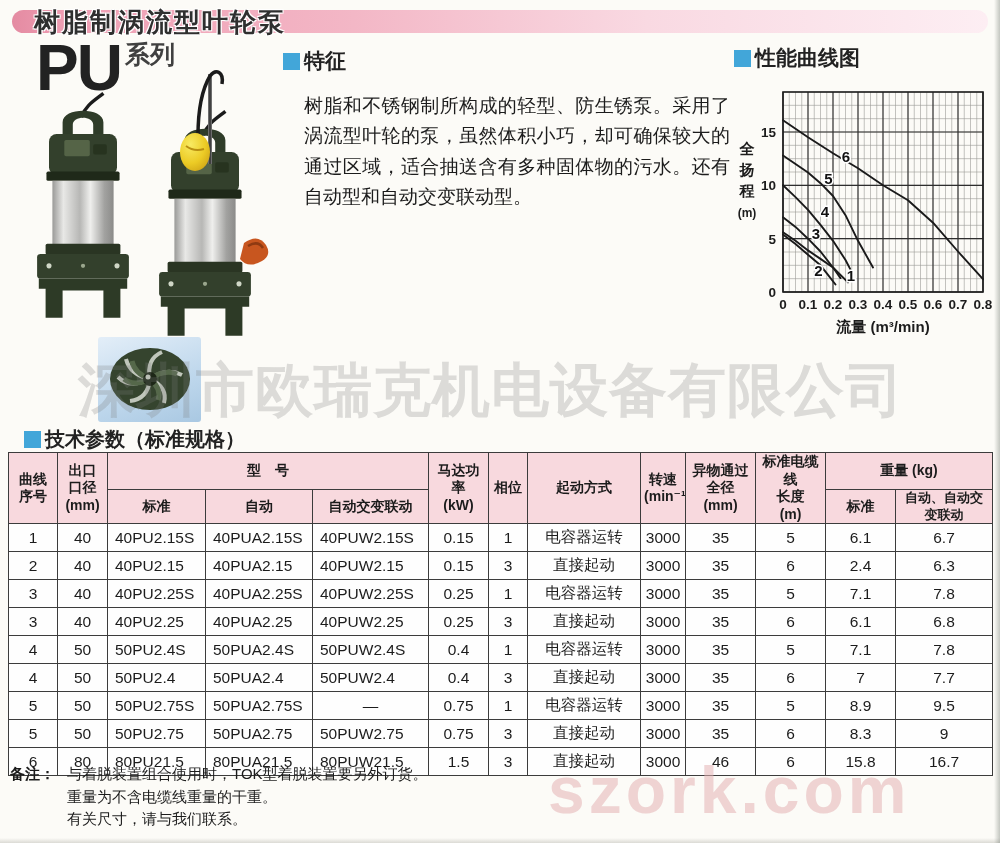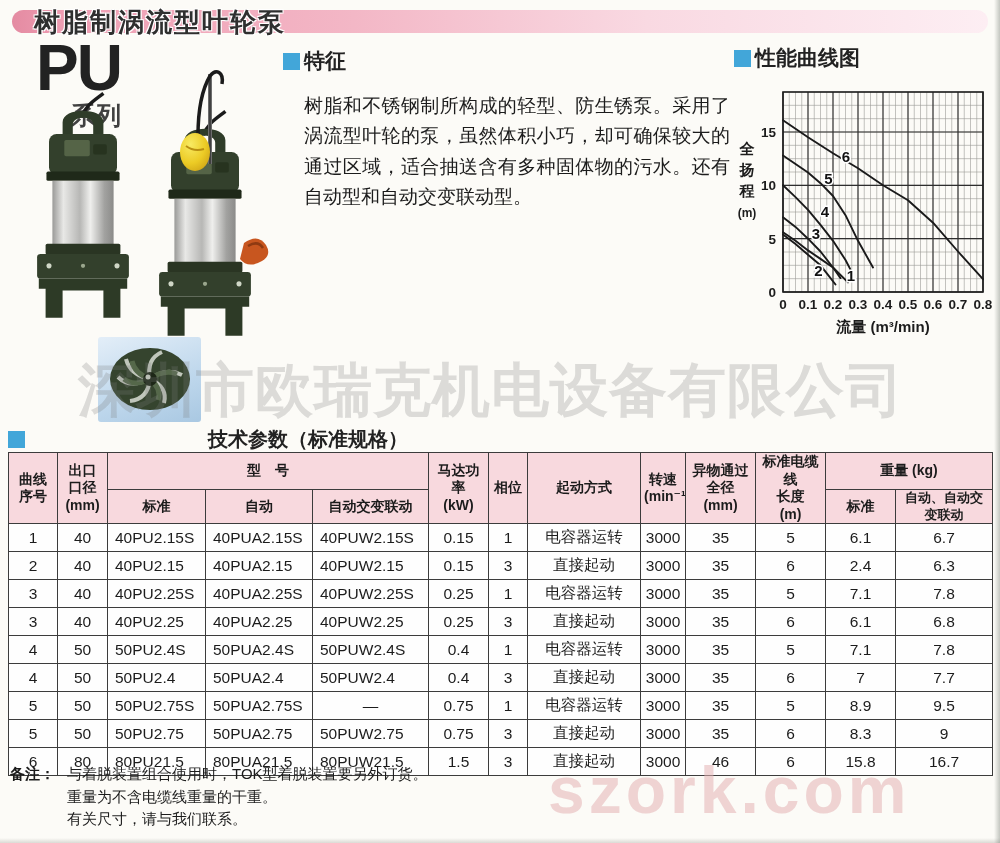--- a/index.html
+++ b/index.html
@@ -13,33 +13,33 @@
   .scan-edge-b{position:absolute;left:0;bottom:0;width:100%;height:5px;
     background:linear-gradient(to bottom,rgba(0,0,0,0),rgba(120,120,110,.25));}
 
   
   .title-bar{position:absolute;left:12px;top:10px;width:976px;height:23px;border-radius:12px;
     background:linear-gradient(to right,#e48ba2,#ef9fb4 6%,#f3b7c6 35%,#f9d9e2 65%,#fdeef3 100%);}
   .title-text{position:absolute;left:34px;top:5px;font-size:26px;font-weight:bold;color:#2f2f2f;
     letter-spacing:2px;text-shadow:-1px -1px 0 #fff,1px -1px 0 #fff,-1px 1px 0 #fff,1px 1px 0 #fff;}
 
   
-  .pu-wrap{position:absolute;left:36px;top:38px;display:flex;align-items:flex-end;flex-direction:column;}
+  .pu-wrap{position:absolute;left:36px;top:38px;display:flex;}
   .pu-big{font-size:64px;font-weight:bold;line-height:.95;letter-spacing:-2px;color:#222;}
   .pu-suffix{font-size:25px;font-weight:bold;margin-left:4px;margin-bottom:4px;color:#404040;}
 
   
   .section{position:absolute;}
   .sec-head{display:flex;align-items:center;font-size:21px;font-weight:bold;color:#222;}
   .blue-sq{width:17px;height:17px;background:#42a6d9;margin-right:4px;flex:0 0 auto;}
   .sec-body{font-size:19px;line-height:1.6;margin-top:16px;color:#1c1c1c;text-align:justify;}
   #features{left:283px;top:47px;width:447px;}
   #scope{left:283px;top:202px;width:447px;}
   #performance{left:734px;top:44px;width:262px;}
-  #specs-head{left:8px;top:426px;width:400px;font-size:20px;justify-content:space-between;}
+  #specs-head{left:24px;top:426px;width:400px;font-size:20px;}
 
   
   .chart-box{position:absolute;left:727px;top:76px;width:272px;height:272px;}
 
   
   .pumps-box{position:absolute;left:12px;top:66px;width:280px;height:285px;}
   .impeller-box{position:absolute;left:98px;top:337px;width:103px;height:85px;border-radius:3px;
     background:linear-gradient(160deg,#e3eef8,#bed7ec 60%,#a9c8e2);overflow:hidden;}
 
   

